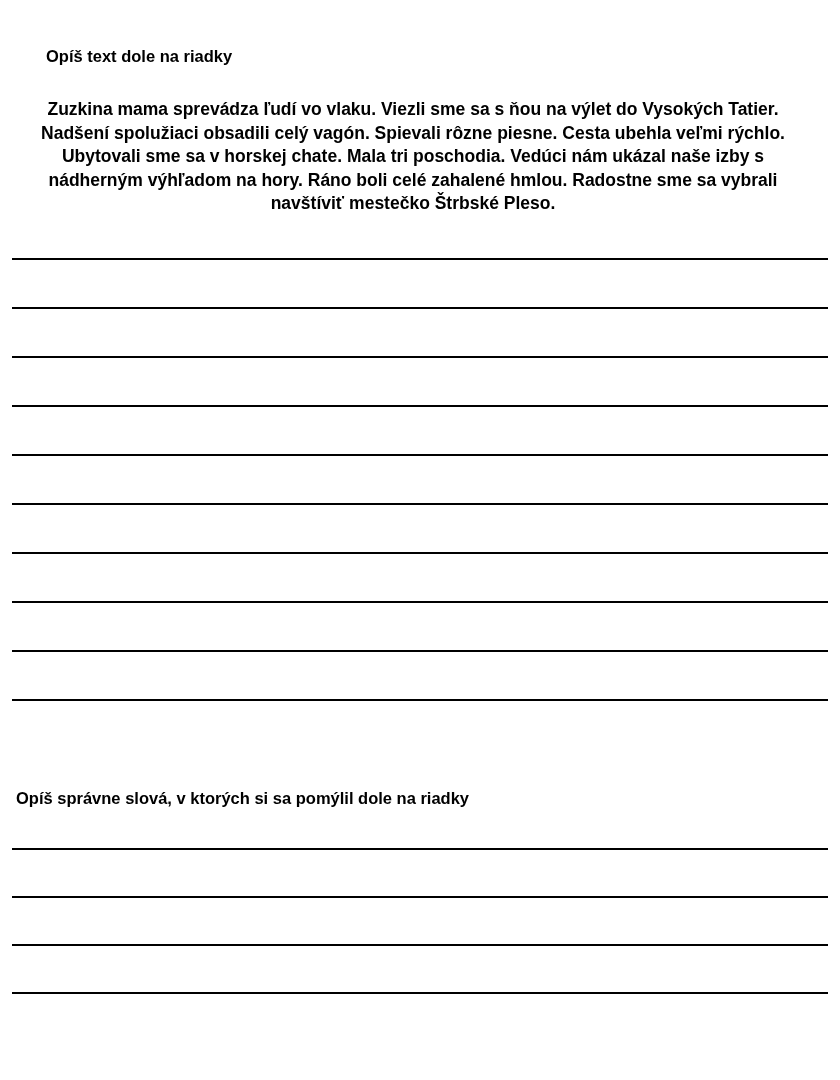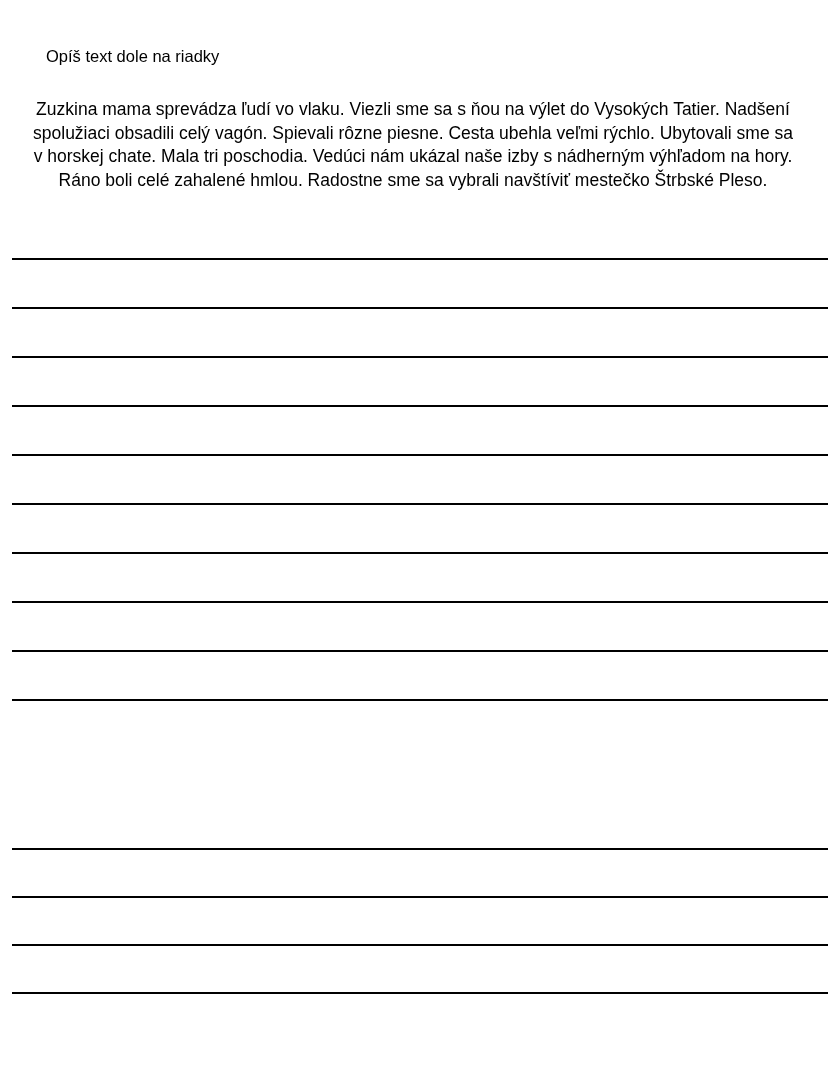--- a/index.html
+++ b/index.html
@@ -13,20 +13,21 @@
     font-family: "Liberation Sans", sans-serif;
     color: #000000;
     position: relative;
     overflow: hidden;
   }
   .page {
     position: relative;
     width: 840px;
     height: 896px;
     box-sizing: border-box;
+    font-weight: bold;
   }
   .instruction-top {
     position: absolute;
     left: 46px;
     top: 46px;
     font-size: 16.5px;
     line-height: 20px;
     white-space: nowrap;
   }
   .passage {
@@ -83,20 +84,21 @@
     <div class="rule-spacer-a"></div>
     <div class="rule"></div>
     <div class="rule-spacer-a"></div>
     <div class="rule"></div>
     <div class="rule-spacer-a"></div>
     <div class="rule"></div>
     <div class="rule-spacer-a"></div>
     <div class="rule"></div>
   </div>
 
+  <div class="instruction-second">Opíš správne slová, v ktorých si sa pomýlil dole na riadky</div>
 
   <div class="rules-block" style="top:848px;">
     <div class="rule"></div>
     <div class="rule-spacer-b"></div>
     <div class="rule"></div>
     <div class="rule-spacer-b"></div>
     <div class="rule"></div>
     <div class="rule-spacer-b"></div>
     <div class="rule"></div>
   </div>

